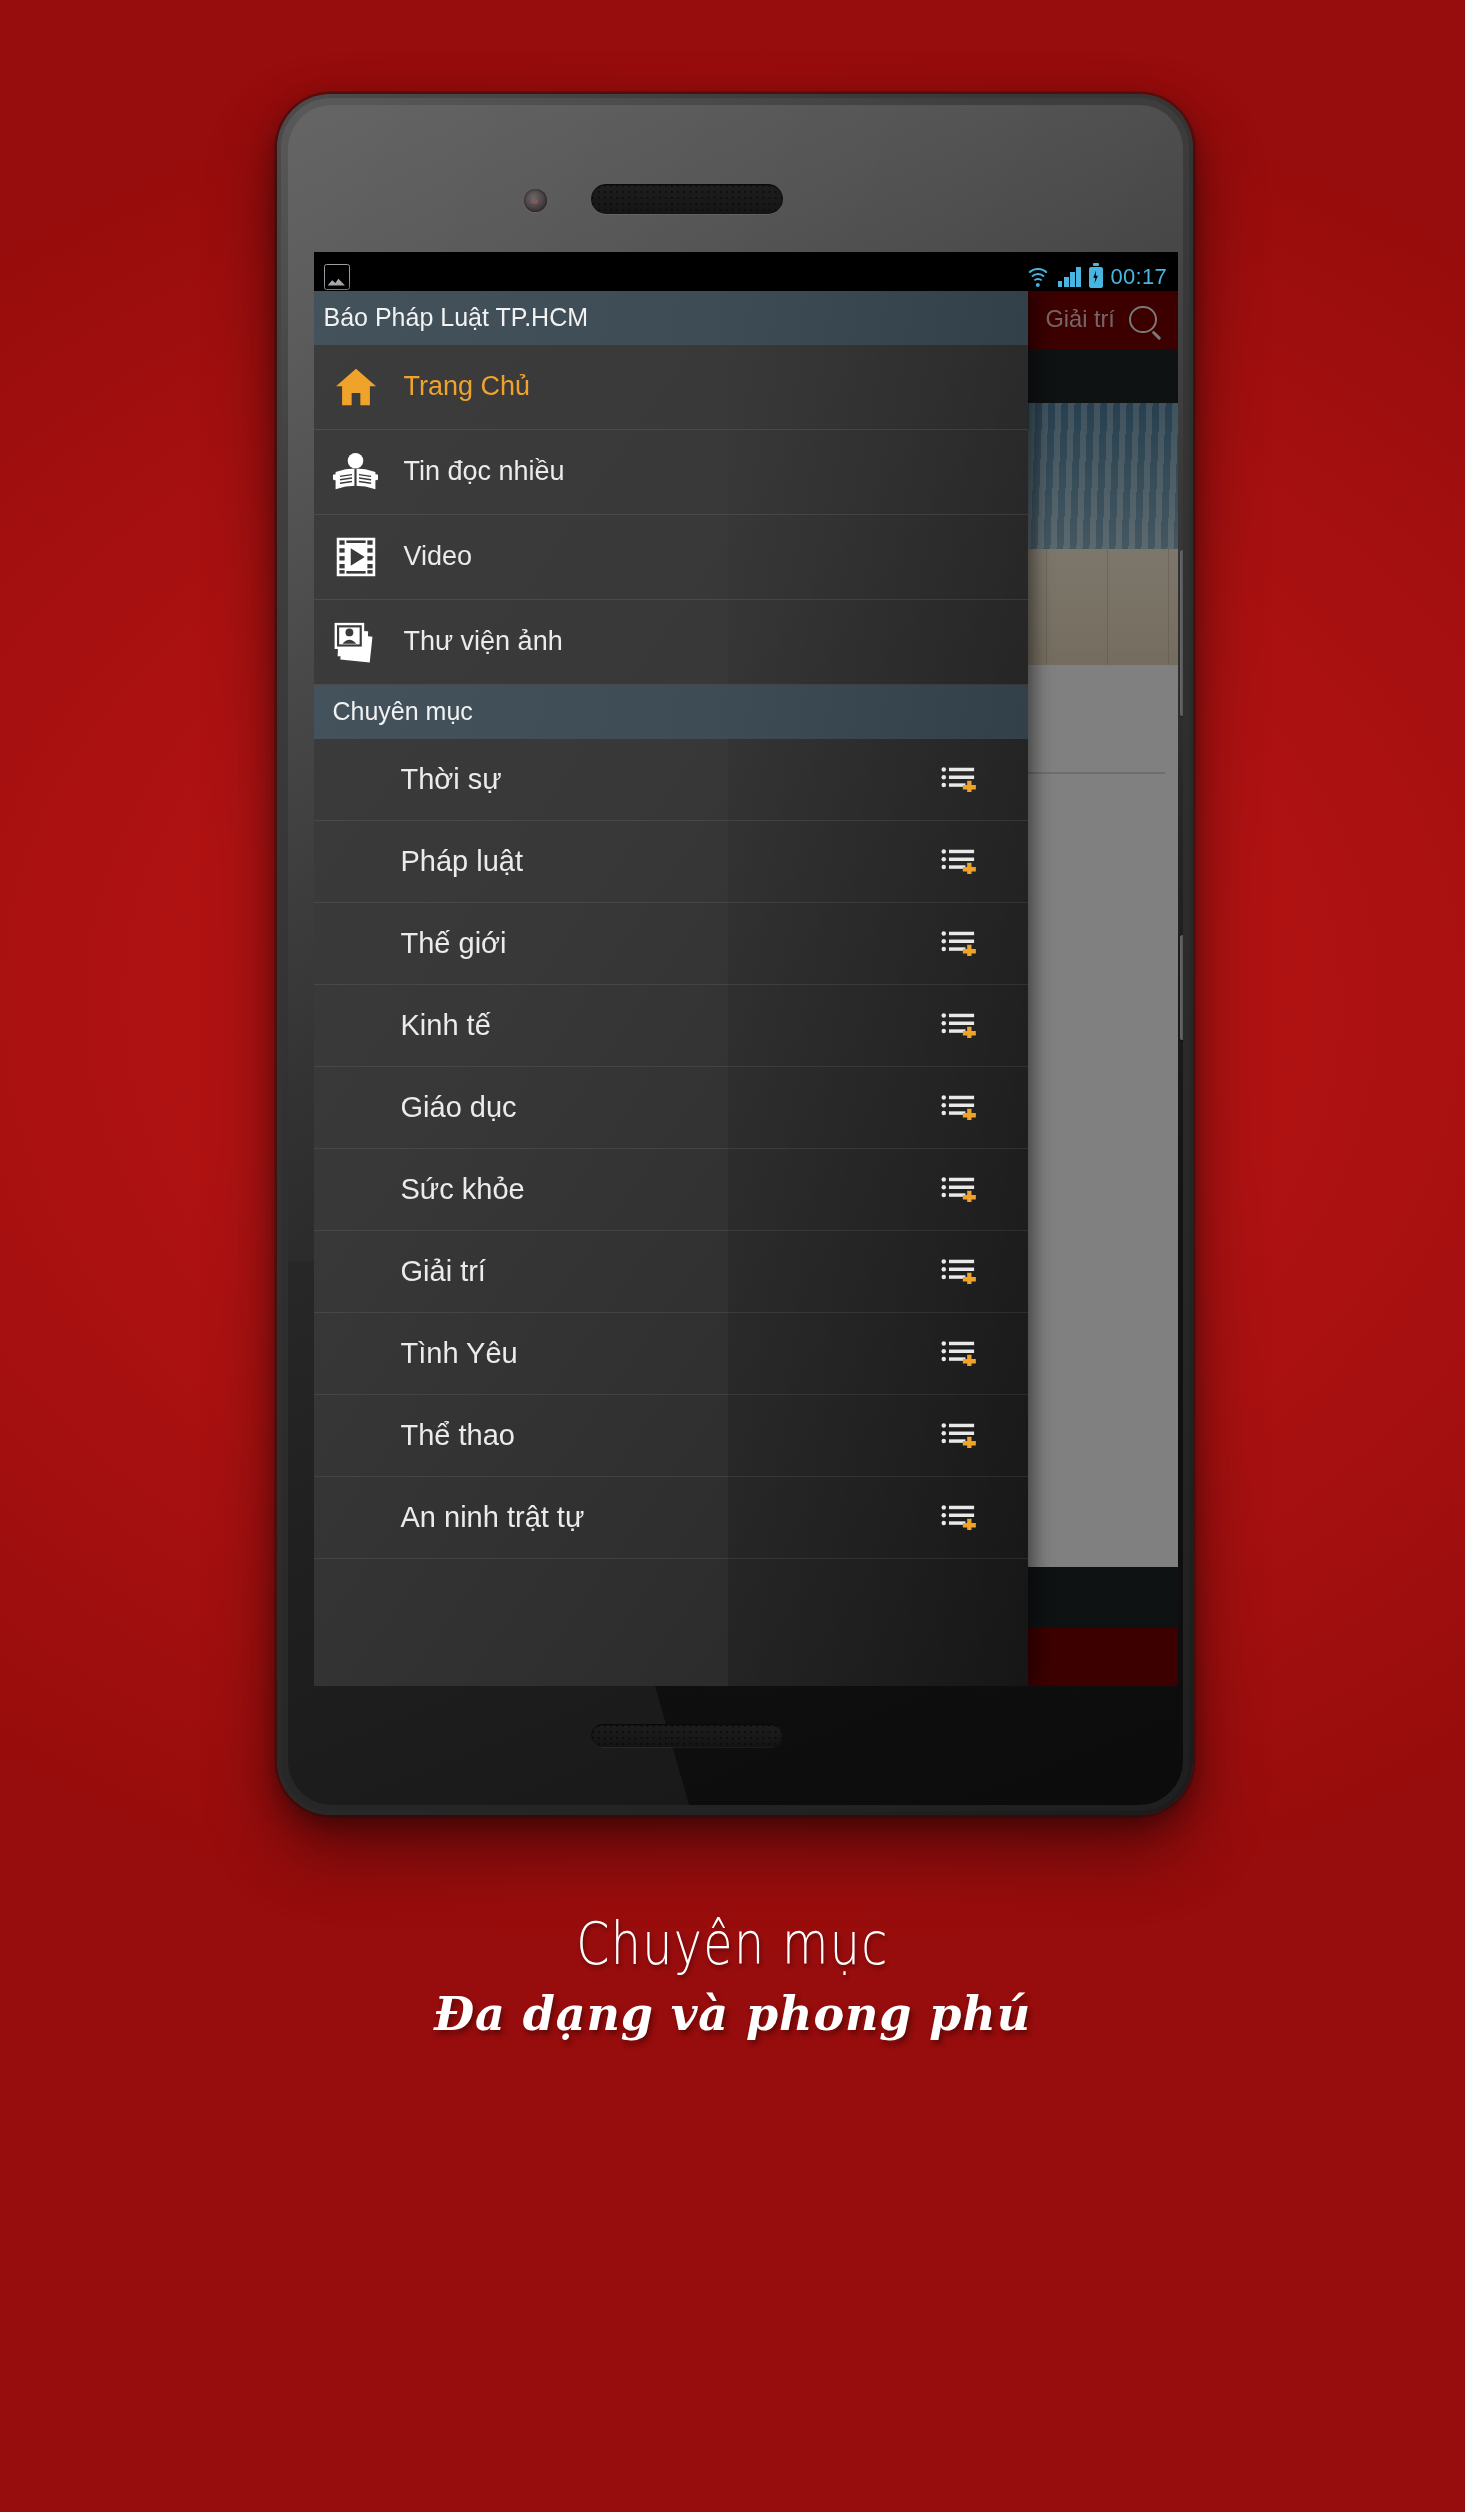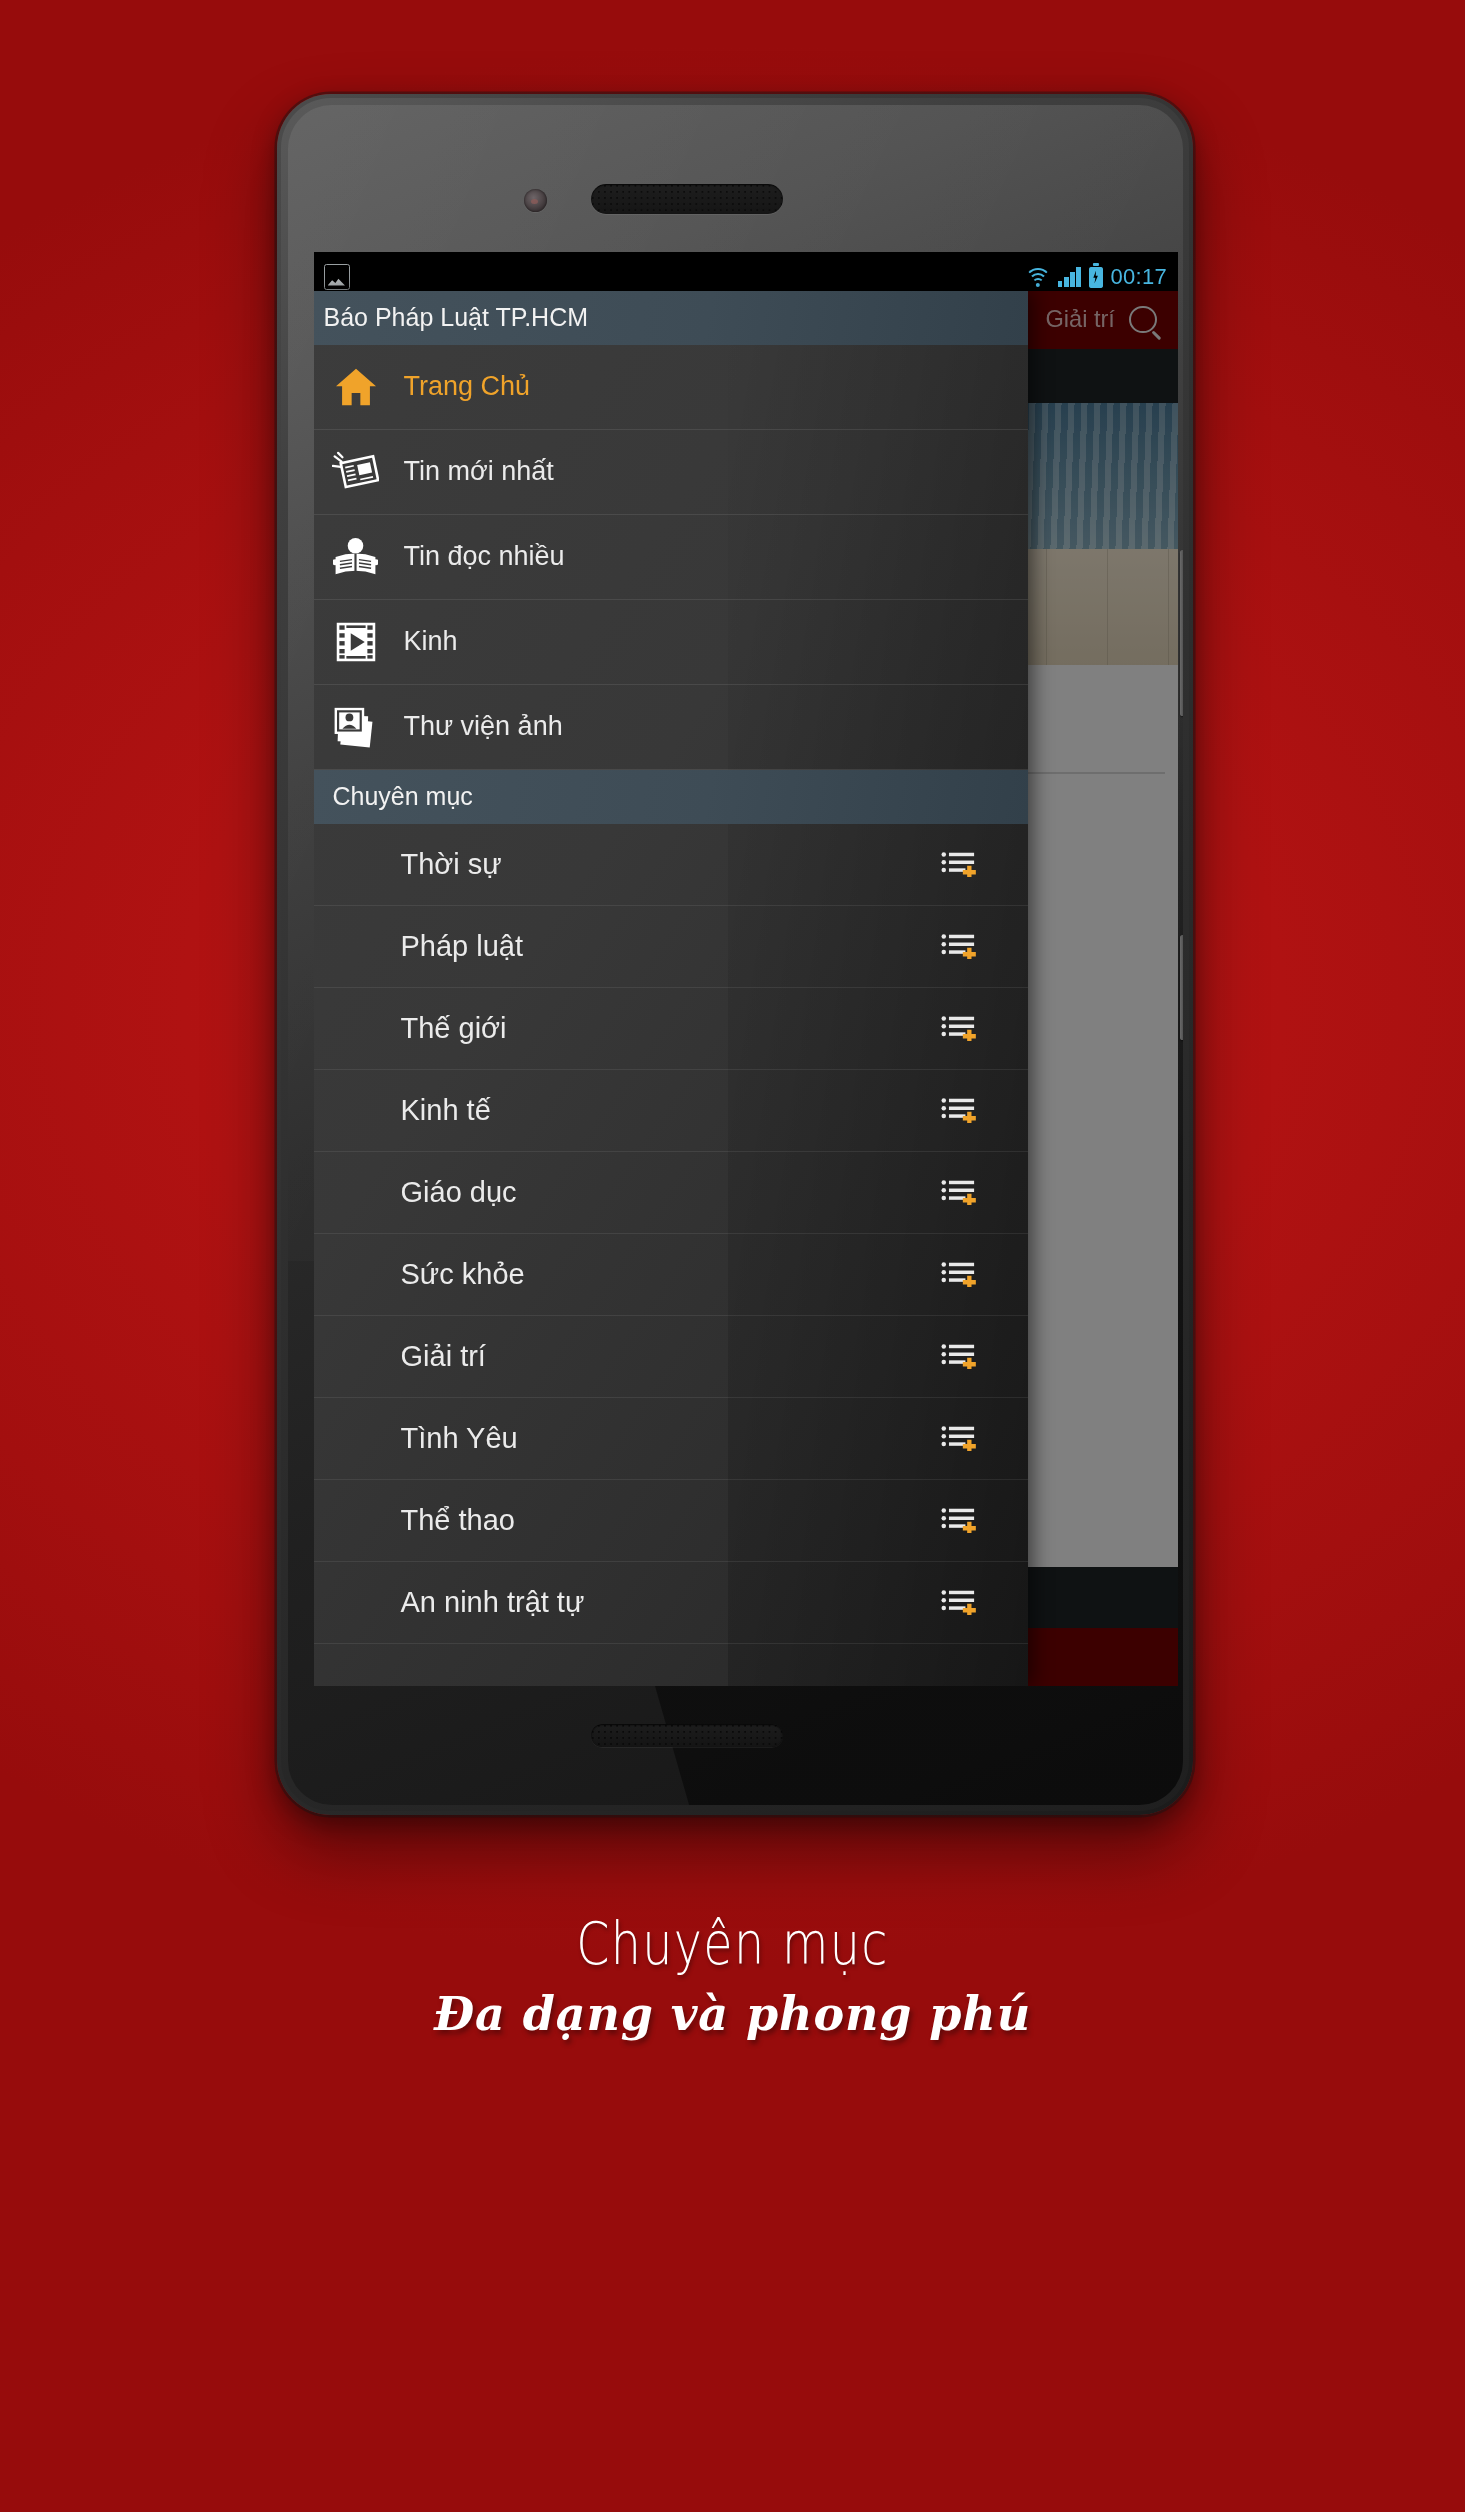--- a/index.html
+++ b/index.html
@@ -573,43 +573,20 @@
 
           <div class="nav-item active">
             <span class="nav-icon">
               <svg class="g" width="44" height="40" viewBox="0 0 50 46">
                 <path d="M25 2 L48 22 L41 22 L41 44 L30 44 L30 30 L20 30 L20 44 L9 44 L9 22 L2 22 Z" fill="#f0a32a"></path>
               </svg>
             </span>
             <span class="nav-label">Trang Chủ</span>
           </div>
 
-          <div class="nav-item">
-            <span class="nav-icon">
-              <svg class="g" width="47" height="42" viewBox="0 0 54 48">
-                <g stroke="#ffffff" stroke-width="2.6" fill="none" stroke-linecap="round">
-                  <line x1="3" y1="6" x2="11" y2="12"></line>
-                  <line x1="1" y1="17" x2="10" y2="18"></line>
-                  <line x1="7" y1="2" x2="12" y2="7"></line>
-                </g>
-                <g transform="rotate(-12 30 26)">
-                  <rect x="13" y="10" width="38" height="28" fill="none" stroke="#ffffff" stroke-width="3"></rect>
-                  <rect x="31" y="16" width="15" height="12" fill="#ffffff"></rect>
-                  <g stroke="#ffffff" stroke-width="2">
-                    <line x1="17" y1="16" x2="27" y2="16"></line>
-                    <line x1="17" y1="21" x2="27" y2="21"></line>
-                    <line x1="17" y1="26" x2="27" y2="26"></line>
-                    <line x1="17" y1="31" x2="27" y2="31"></line>
-                    <line x1="31" y1="33" x2="46" y2="33"></line>
-                  </g>
-                </g>
-              </svg>
-            </span>
-            <span class="nav-label">Tin mới nhất</span>
-          </div>
 
           <div class="nav-item">
             <span class="nav-icon">
               <svg class="g" width="45" height="42" viewBox="0 0 52 48">
                 <circle cx="26" cy="11" r="9" fill="#ffffff"></circle>
                 <path d="M3 24 Q26 16 49 24 L49 44 Q26 36 3 44 Z" fill="#ffffff"></path>
                 <path d="M26 20 L26 41" stroke="#3a3a3a" stroke-width="2.5"></path>
                 <g stroke="#3a3a3a" stroke-width="1.6">
                   <line x1="8" y1="29" x2="22" y2="27"></line>
                   <line x1="8" y1="33" x2="22" y2="31"></line>
@@ -639,21 +616,21 @@
                     <rect x="37" y="14" width="6" height="5"></rect>
                   <rect x="37" y="23" width="6" height="5"></rect>
                     <rect x="37" y="32" width="6" height="5"></rect>
                   <rect x="37" y="39" width="6" height="4"></rect>
                   <rect x="13" y="5" width="22" height="3"></rect>
                   <rect x="13" y="40" width="22" height="3"></rect>
                   <path d="M18 14 L34 24 L18 34 Z"></path>
                 </g>
               </svg>
             </span>
-            <span class="nav-label">Kinh</span>
+            <span class="nav-label">Video</span>
           </div>
 
           <div class="nav-item">
             <span class="nav-icon">
               <svg class="g" width="47" height="44" viewBox="0 0 54 50">
                 <rect x="11" y="17" width="34" height="30" fill="#ffffff" transform="rotate(6 28 32)"></rect>
                 <rect x="7" y="12" width="34" height="30" fill="#ffffff" transform="rotate(2 24 27)"></rect>
                 <rect x="3" y="3" width="34" height="30" fill="#ffffff"></rect>
                 <rect x="7" y="7" width="26" height="22" fill="none" stroke="#3a3a3a" stroke-width="2.5"></rect>
                 <circle cx="20" cy="14" r="4.5" fill="#3a3a3a"></circle>

